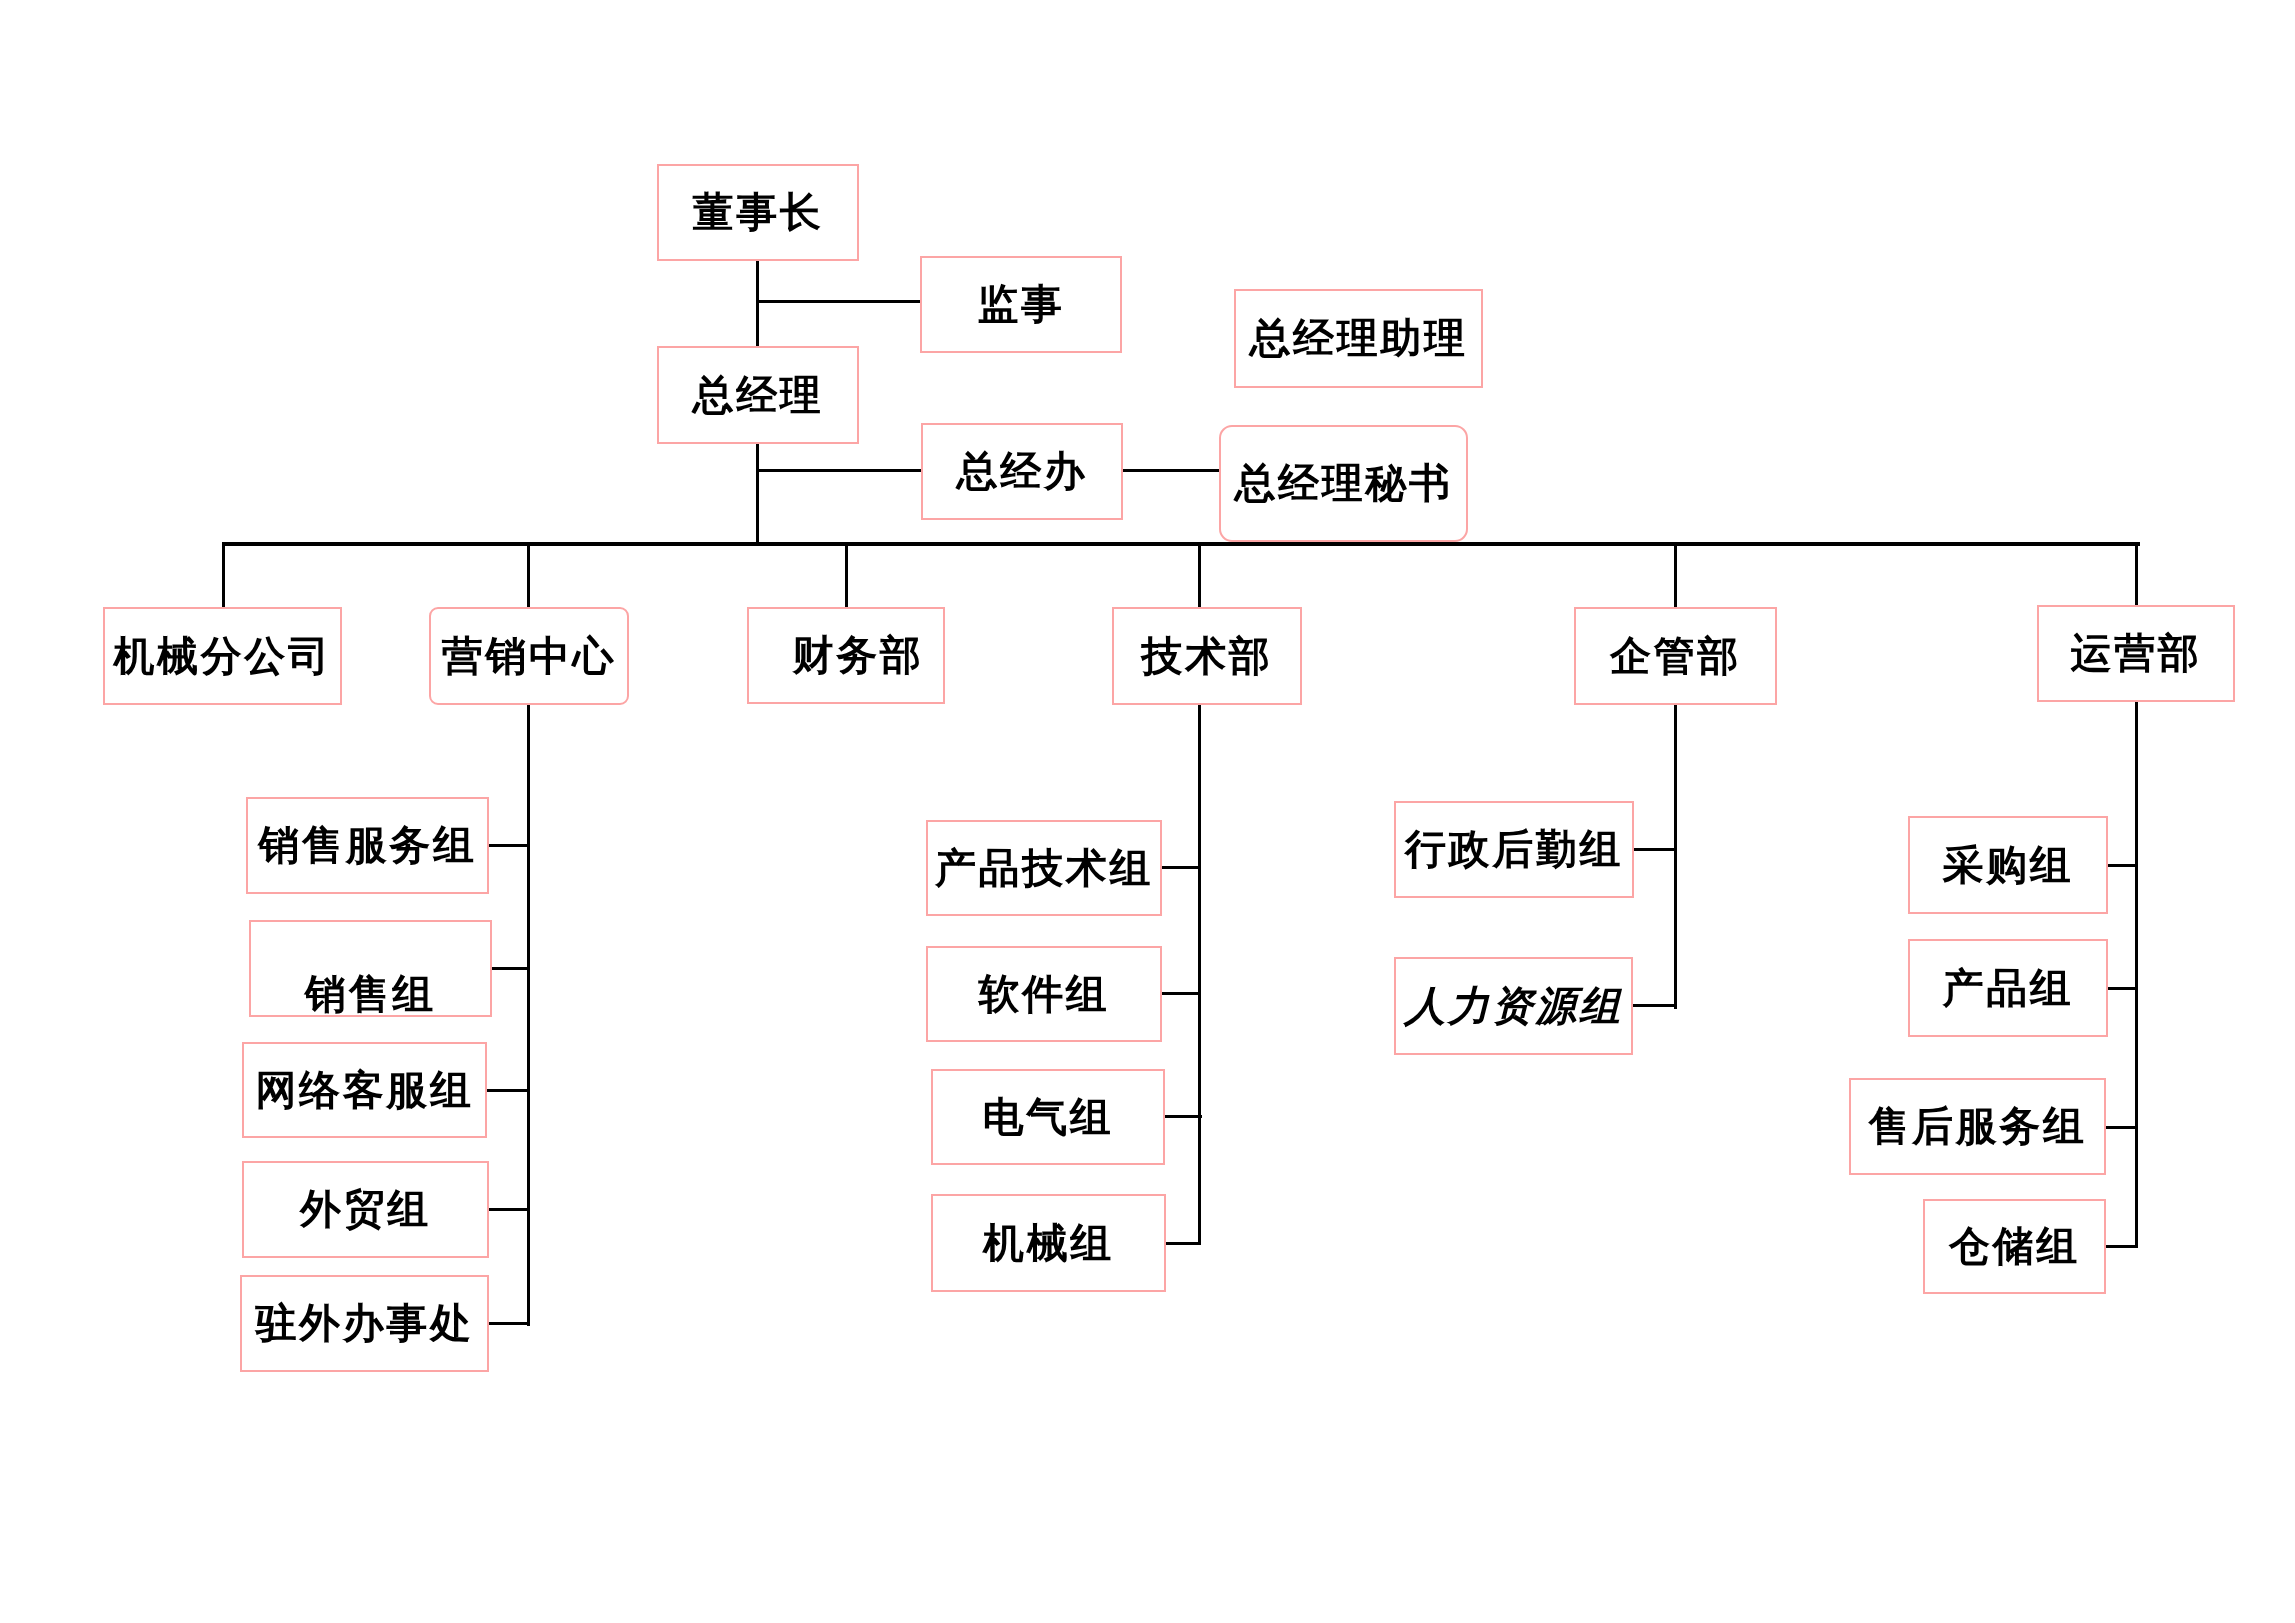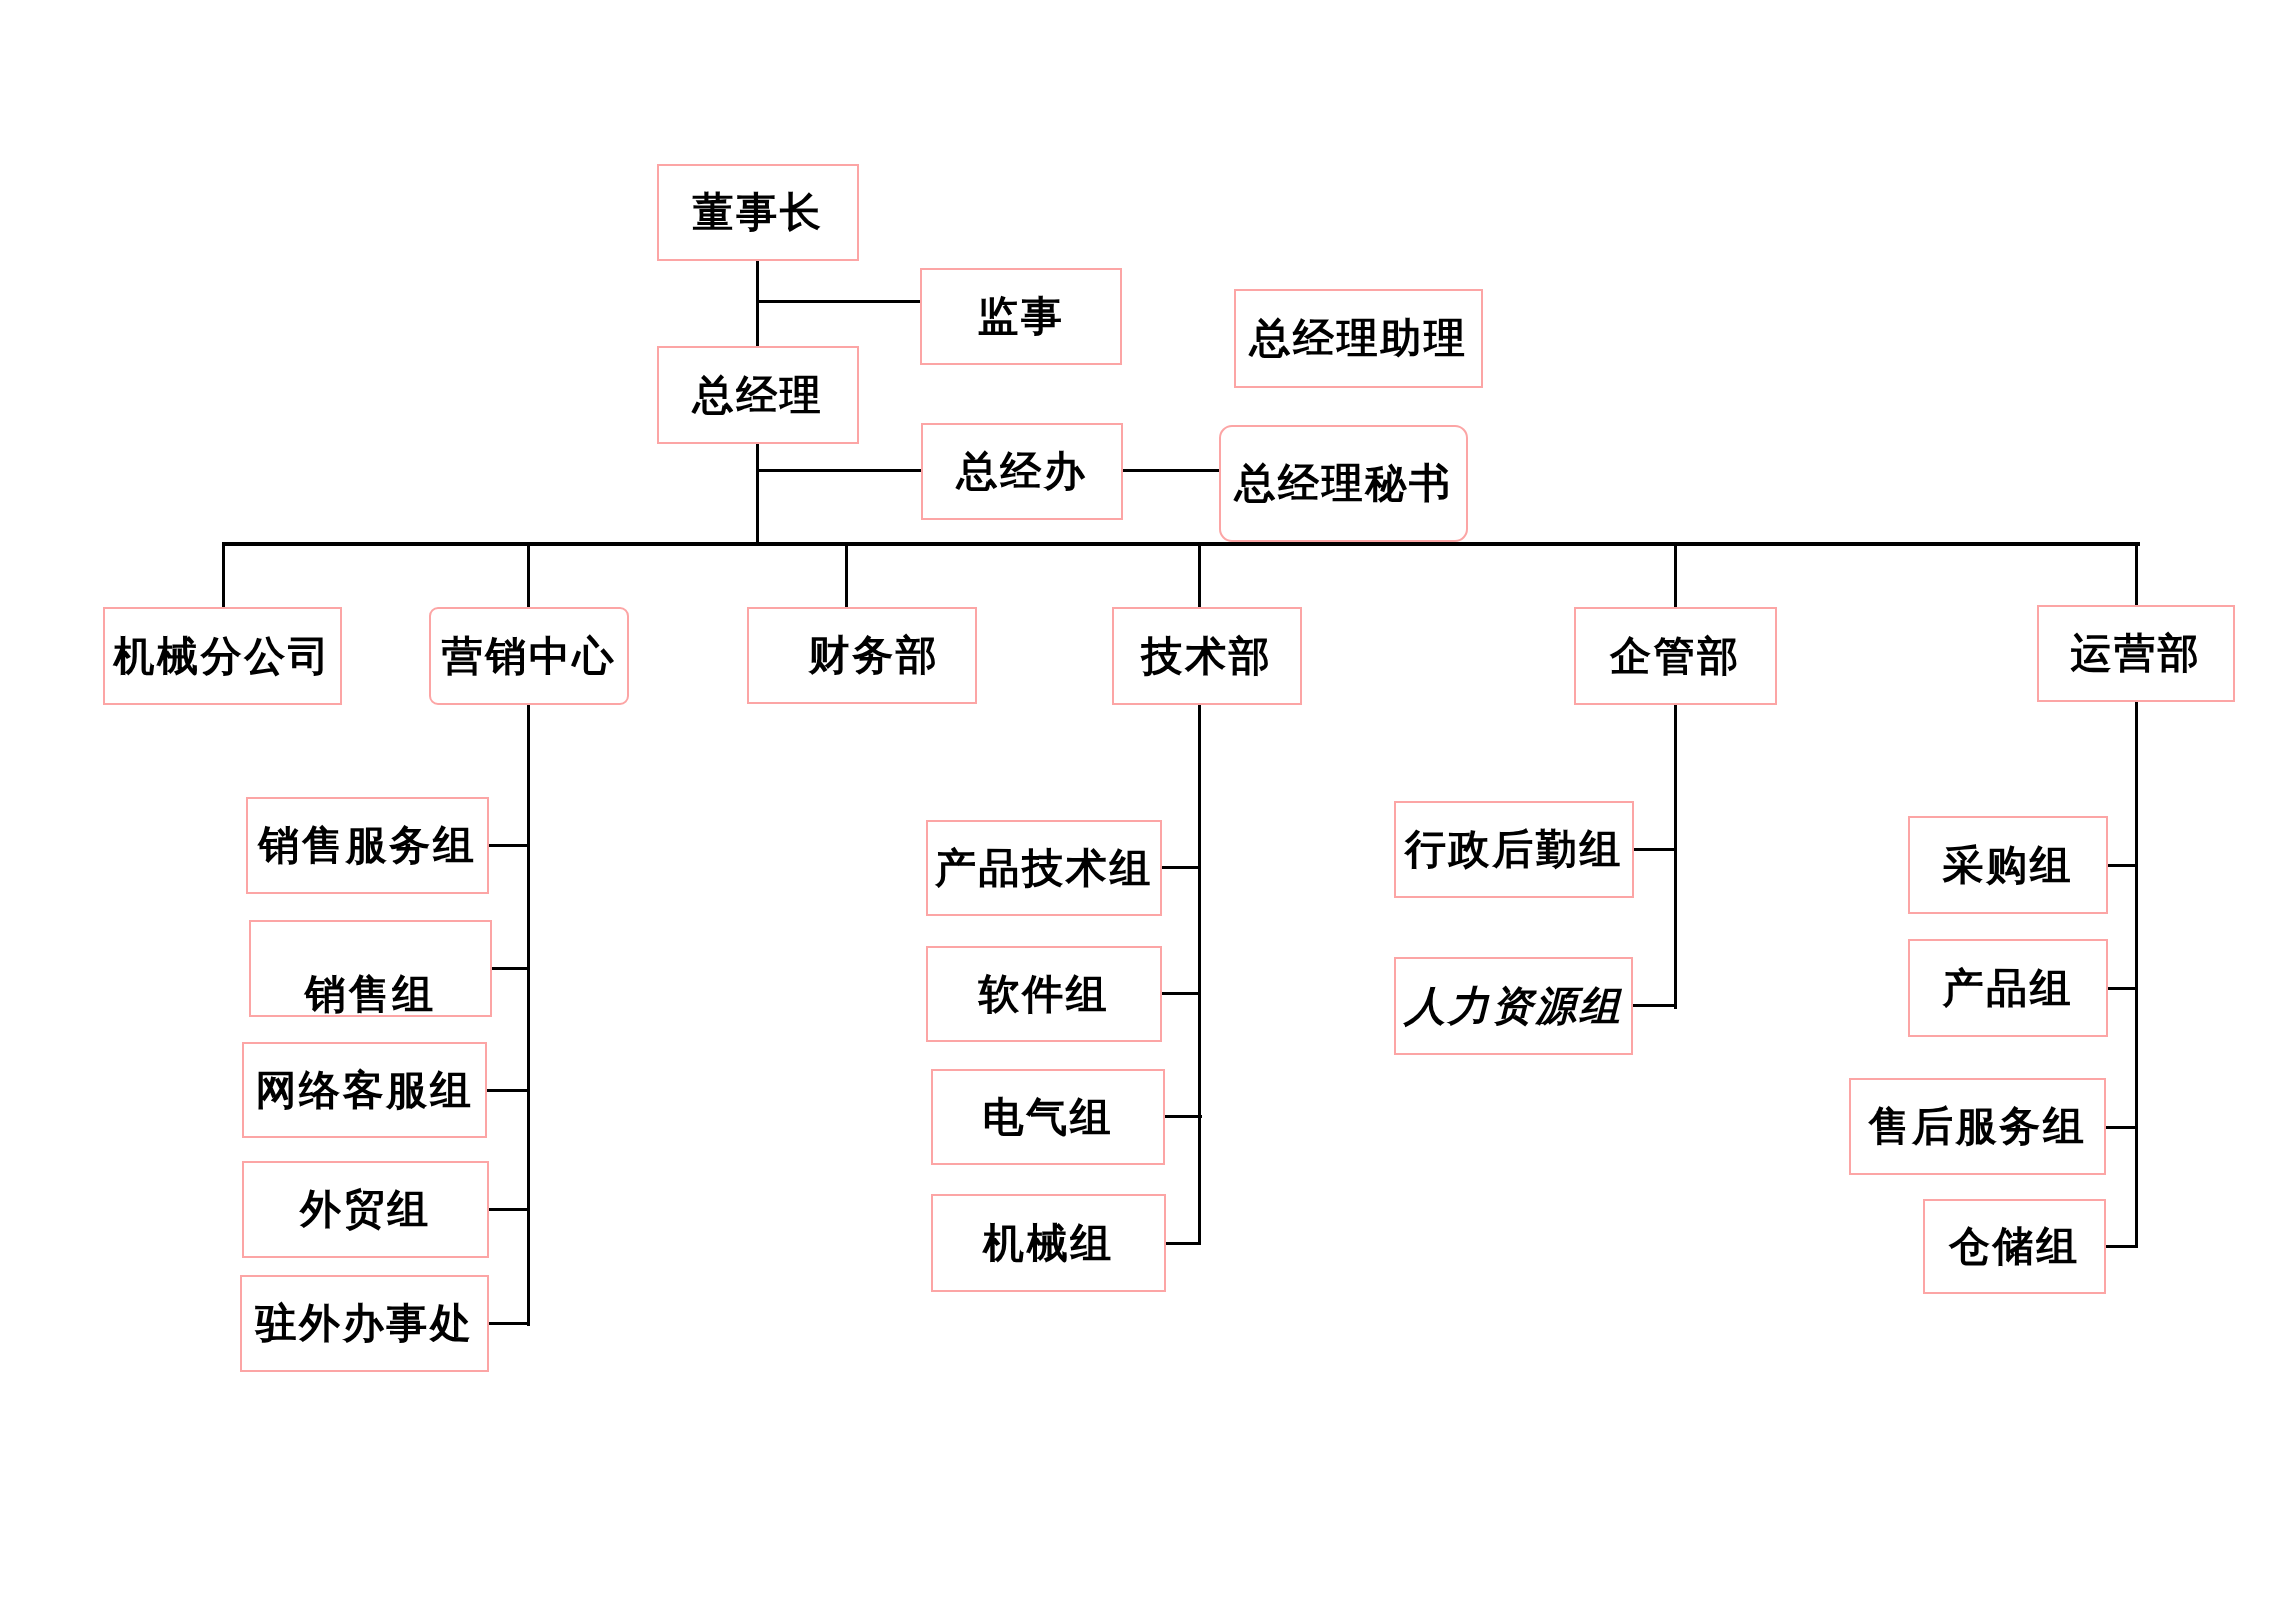--- a/index.html
+++ b/index.html
@@ -82,21 +82,21 @@
 
   <div class="line" style="left:2135px; top:702px; width:3.3px; height:546px;"></div>
   <div class="line" style="left:2108px; top:864px; width:28px; height:3.3px;"></div>
   <div class="line" style="left:2108px; top:987px; width:28px; height:3.3px;"></div>
   <div class="line" style="left:2105px; top:1126px; width:31px; height:3.3px;"></div>
   <div class="line" style="left:2106px; top:1245px; width:29.4px; height:3.3px;"></div>
 
   <div class="node" style="left:657px; top:164px; width:202px; height:97px;">
     <span class="lbl">董事长</span>
   </div>
-  <div class="node" style="left:920px; top:256px; width:202px; height:97px;margin-top:12px;">
+  <div class="node" style="left:920px; top:256px; width:202px; height:97px;">
     <span class="lbl">监事</span>
   </div>
   <div class="node" style="left:657px; top:346px; width:202px; height:98px;">
     <span class="lbl">总经理</span>
   </div>
   <div class="node" style="left:1234px; top:289px; width:249px; height:99px;">
     <span class="lbl">总经理助理</span>
   </div>
   <div class="node" style="left:921px; top:423px; width:202px; height:97px;">
     <span class="lbl">总经办</span>
@@ -104,21 +104,21 @@
   <div class="node" style="left:1219px; top:425px; width:249px; height:117px;border-radius:13px;">
     <span class="lbl">总经理秘书</span>
   </div>
 
   <div class="node" style="left:103px; top:607px; width:239px; height:98px;">
     <span class="lbl">机械分公司</span>
   </div>
   <div class="node" style="left:429px; top:607px; width:200px; height:98px;border-radius:9px;">
     <span class="lbl">营销中心</span>
   </div>
-  <div class="node" style="left:747px; top:607px; width:230px; height:97px;padding-left:24px;">
+  <div class="node" style="left:747px; top:607px; width:198px; height:97px;padding-left:24px;">
     <span class="lbl">财务部</span>
   </div>
   <div class="node" style="left:1112px; top:607px; width:190px; height:98px;">
     <span class="lbl">技术部</span>
   </div>
   <div class="node" style="left:1574px; top:607px; width:203px; height:98px;">
     <span class="lbl">企管部</span>
   </div>
   <div class="node" style="left:2037px; top:605px; width:198px; height:97px;">
     <span class="lbl">运营部</span>

